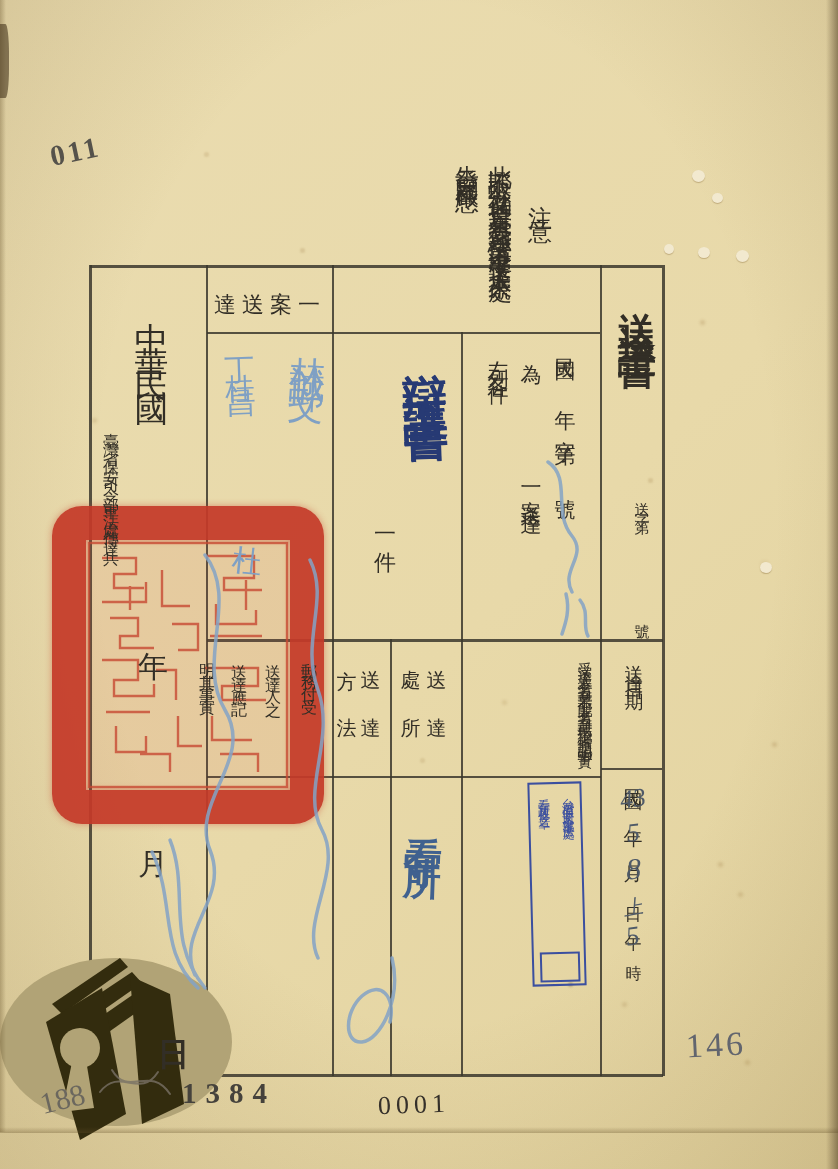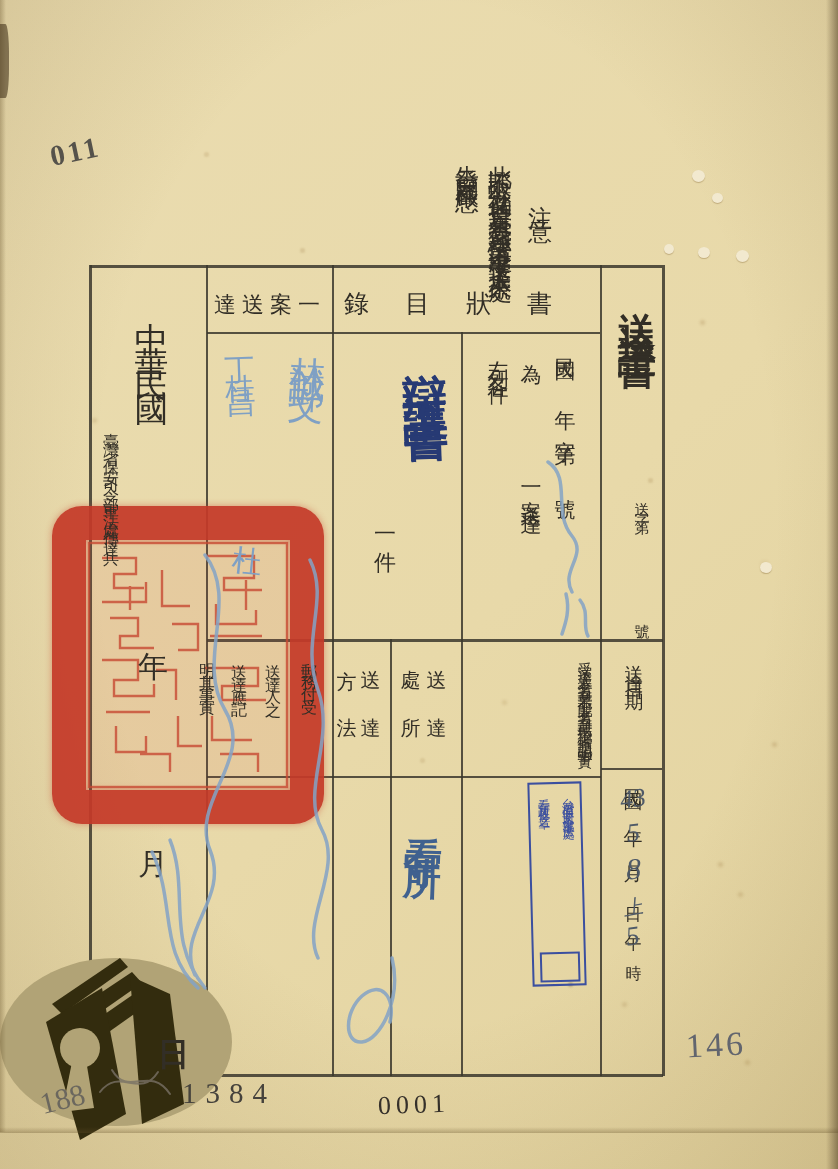--- a/index.html
+++ b/index.html
@@ -108,21 +108,20 @@
     <span class="pen" style="font-size:26px;transform:rotate(-6deg);margin-top:4px;">5</span>
     <span class="v print" style="font-size:19px;margin-top:2px;">月</span>
     <span class="pen" style="font-size:30px;transform:rotate(-4deg);margin-top:2px;">8</span>
     <span class="v print" style="font-size:17px;margin-top:8px;">日</span>
     <span class="pen" style="font-size:20px;transform:rotate(-10deg);">上</span>
     <span class="v print" style="font-size:17px;">午</span>
     <span class="pen" style="font-size:27px;transform:rotate(-8deg);">5</span>
     <span class="v print" style="font-size:16px;">時</span>
   </div>
 
-  <div class="abs rtl print" style="left:348px;top:287px;width:240px;font-size:25px;letter-spacing:36px;z-index:6;">書狀目錄</div>
   <div class="abs rtl print" style="left:214px;top:290px;width:112px;font-size:22px;letter-spacing:6px;z-index:6;">一案送達</div>
 
   <div class="abs flex-col" style="left:552px;top:342px;width:26px;z-index:6;">
     <span class="v print" style="font-size:21px;letter-spacing:3px;">民國</span>
     <span class="v print" style="font-size:21px;margin-top:46px;">年</span>
     <span class="v print" style="font-size:21px;letter-spacing:4px;margin-top:30px;">字第</span>
     <span class="v print" style="font-size:21px;margin-top:50px;">號</span>
   </div>
   <div class="abs flex-col" style="left:518px;top:348px;width:26px;z-index:6;">
     <span class="v print" style="font-size:21px;">為</span>
@@ -170,21 +169,21 @@
       <path d="M548,462 C572,478 552,512 572,536 C588,556 560,570 572,592"></path>
       <path d="M566,594 C570,610 566,622 562,634"></path>
       <path d="M580,600 C590,612 582,626 588,636"></path>
       <path d="M152,852 C176,902 158,952 198,988"></path>
     </g>
     <g fill="none" stroke="#787165" stroke-width="2" stroke-linecap="round" opacity=".8">
       <path d="M100,1092 C120,1066 140,1100 158,1072 M112,1070 C128,1098 150,1064 170,1094"></path>
     </g>
   </svg>
 
-  <div class="abs" style="left:182px;top:1077px;font-size:29px;font-weight:normal;letter-spacing:9px;color:#45423c;z-index:6;">1384</div>
+  <div class="abs" style="left:182px;top:1077px;font-size:29px;font-weight:bold;letter-spacing:9px;color:#45423c;z-index:6;">1384</div>
   <div class="abs" style="left:378px;top:1090px;font-size:26px;letter-spacing:5px;color:#35302a;transform:rotate(-2deg);z-index:6;">0001</div>
   <div class="abs pencil" style="left:40px;top:1082px;font-size:30px;transform:rotate(-14deg);color:#6b675e;z-index:6;">188</div>
   <div class="abs" style="left:686px;top:1026px;font-size:34px;letter-spacing:3px;color:#62656e;transform:rotate(-3deg);z-index:6;">146</div>
 
   <div class="abs" style="left:0;top:1127px;width:838px;height:6px;background:linear-gradient(rgba(0,0,0,0),rgba(100,80,40,.35));z-index:9;"></div>
 
   <div class="abs" style="left:826px;top:0;width:12px;height:1169px;background:linear-gradient(to right,rgba(0,0,0,0),rgba(80,62,35,.55));z-index:10;"></div>
   <div class="abs" style="left:0;top:0;width:6px;height:1132px;background:linear-gradient(to left,rgba(0,0,0,0),rgba(100,80,40,.35));z-index:10;"></div>
   <div class="abs" style="left:0;top:24px;width:9px;height:74px;background:rgba(70,54,28,.6);border-radius:0 40% 40% 0;z-index:10;"></div>
 

